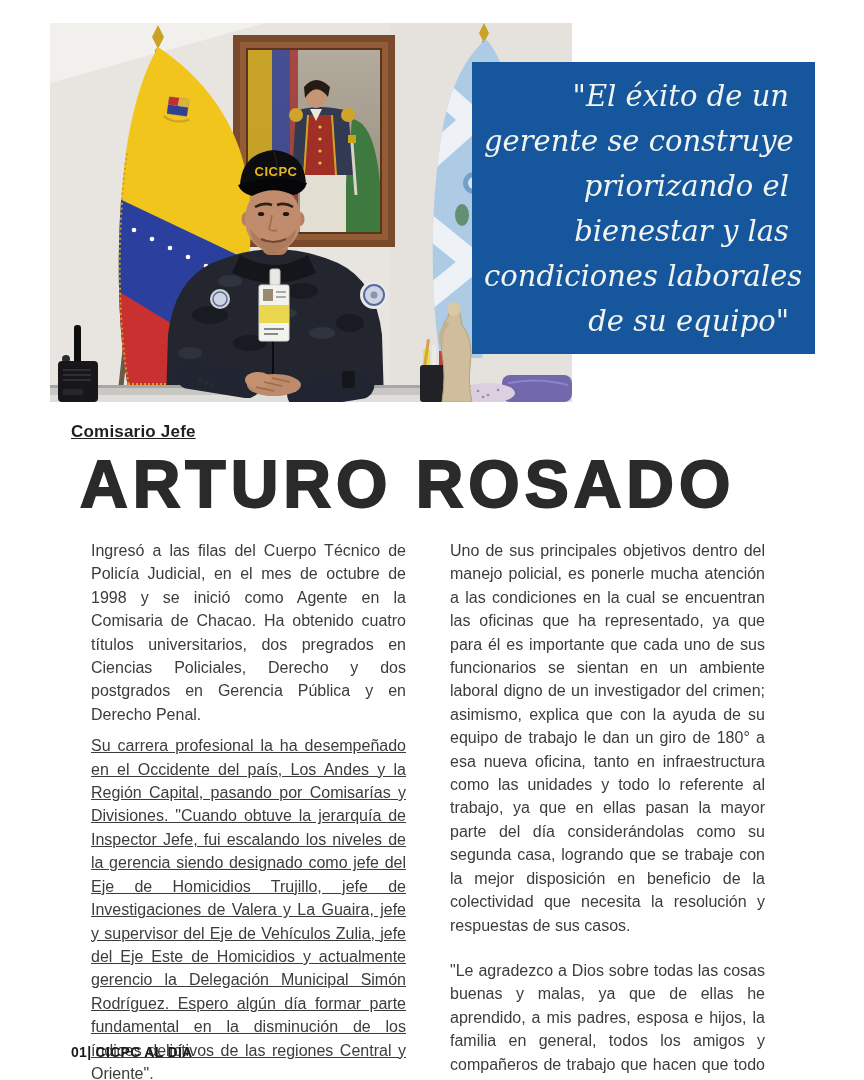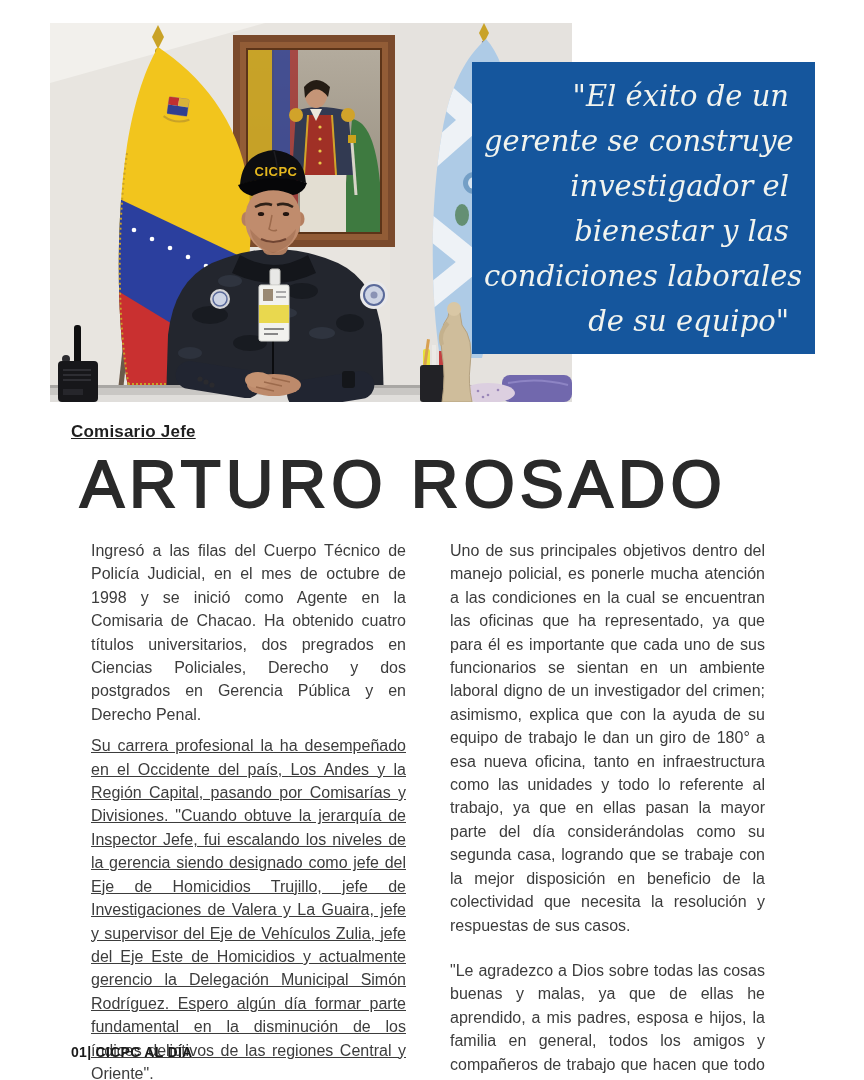--- a/index.html
+++ b/index.html
@@ -7,21 +7,21 @@
         font-family:"Liberation Sans",sans-serif;}
   .photo{position:absolute;left:50px;top:23px;width:522px;height:379px;z-index:1;}
   .photo svg{display:block;width:100%;height:100%;}
   .quote-box{position:absolute;left:472px;top:62px;width:343px;height:292px;z-index:2;
              background:#15569D;box-sizing:border-box;padding:12px 26px 0 12px;text-align:right;}
   .quote-line{font-family:"DejaVu Serif",serif;font-style:italic;font-weight:500;
               font-size:29px;line-height:45px;color:#F2F4EF;white-space:nowrap;}
   .pretitle{position:absolute;left:71px;top:422px;font-size:17px;font-weight:700;
             color:#1f1f1f;letter-spacing:.2px;text-decoration:underline;}
   .title{position:absolute;left:80px;top:451px;margin:0;font-size:66px;line-height:66px;
-         font-weight:400;color:#2a2a2a;letter-spacing:5px;-webkit-text-stroke:2px #2a2a2a;}
+         font-weight:700;color:#2a2a2a;letter-spacing:5px;-webkit-text-stroke:2px #2a2a2a;}
   .columns{position:absolute;left:83px;top:531px;width:690px;display:flex;gap:28px;}
   .col{width:331px;}
   .col p{margin:8px;font-size:16px;line-height:23.4px;text-align:justify;color:#3c3c3c;}
   .col-left p + p{margin-top:8px;text-decoration:underline;}
   .col-right p + p{margin-top:22px;}
   .footer{position:absolute;left:71px;top:1044px;font-size:14px;font-weight:700;
           color:#1a1a1a;letter-spacing:.3px;}
 </style>
 </head>
 <body>
@@ -230,21 +230,21 @@
         <path d="M400,284 Q408,280 410,290 L412,302 Q424,316 420,344 Q418,360 422,379 L392,379 Q396,352 392,330 Q388,306 398,294 Z" fill="#cfbd9b" stroke="#b5a281" stroke-width="1"></path>
         <circle cx="404" cy="286" r="7" fill="#d9c7a5"></circle>
         <path d="M398,300 Q388,310 392,322" stroke="#c4b18d" stroke-width="4" fill="none"></path>
       </g>
     </svg>
   </div>
 
   <div class="quote-box">
     <div class="quote-line">"El éxito de un</div>
     <div class="quote-line">gerente se construye</div>
-    <div class="quote-line">investigador el</div>
+    <div class="quote-line">priorizando el</div>
     <div class="quote-line">bienestar y las</div>
     <div class="quote-line">condiciones laborales</div>
     <div class="quote-line">de su equipo"</div>
   </div>
 
   <div class="pretitle">Comisario Jefe</div>
   <h1 class="title">ARTURO ROSADO</h1>
 
   <div class="columns">
     <div class="col col-left">

